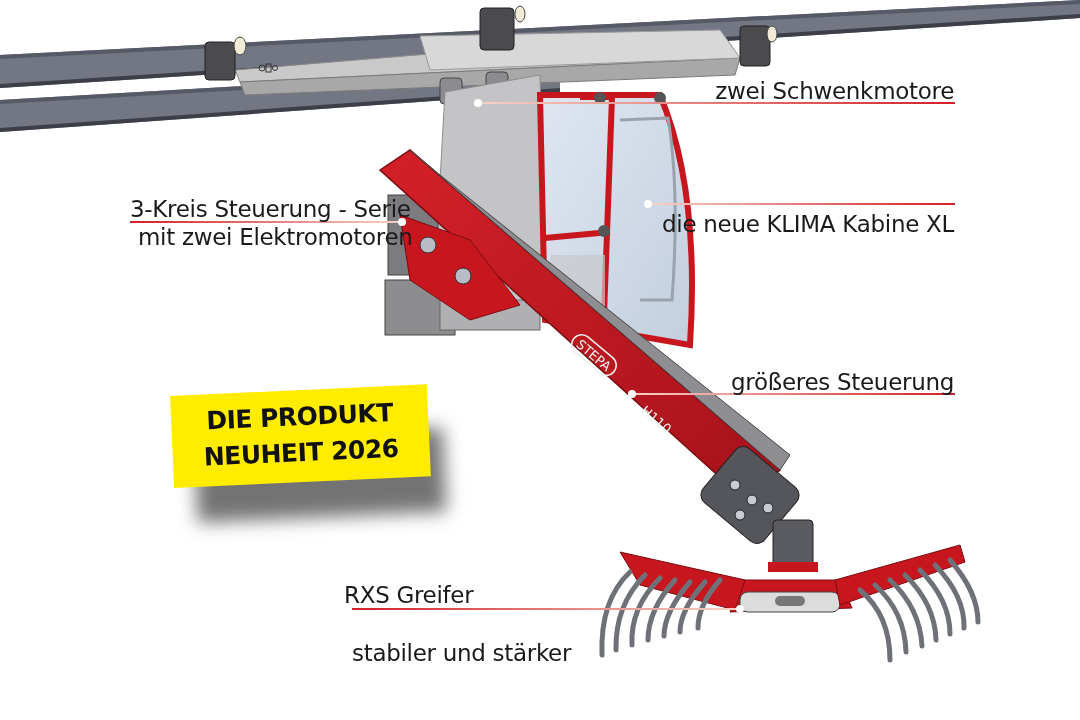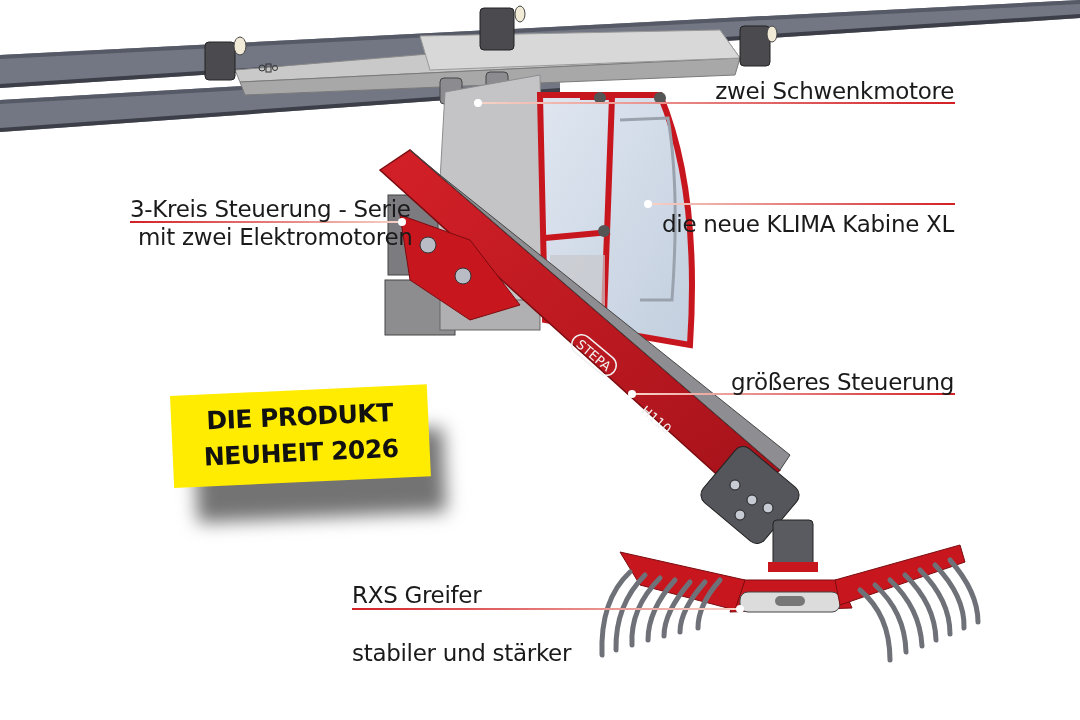--- a/index.html
+++ b/index.html
@@ -154,19 +154,19 @@
     <rect x="352" y="608" width="388" height="2" fill="url(#leaderL)"></rect>
     <circle cx="740" cy="609" r="4" fill="#ffffff"></circle>
   </g>
 </svg>
 
 <div class="label" style="right:126px; top:80px;">zwei Schwenkmotore</div>
 <div class="label" style="right:126px; top:181px;margin-top:32px;">die neue KLIMA Kabine XL</div>
 <div class="label" style="left:130px; top:198px;">3-Kreis Steuerung - Serie</div>
 <div class="label" style="left:138px; top:226px;">mit zwei Elektromotoren</div>
 <div class="label" style="right:126px; top:371px;">größeres Steuerung</div>
-<div class="label" style="left:352px; top:584px;text-align:right;">RXS Greifer</div>
+<div class="label" style="left:344px; top:584px;text-align:right;">RXS Greifer</div>
 <div class="label" style="left:352px; top:642px;">stabiler und stärker</div>
 
 <div class="badge">
   <div class="badge-line" style="top:12px;">DIE PRODUKT</div>
   <div class="badge-line" style="top:48px;">NEUHEIT 2026</div>
 </div>
 
 </body></html>

